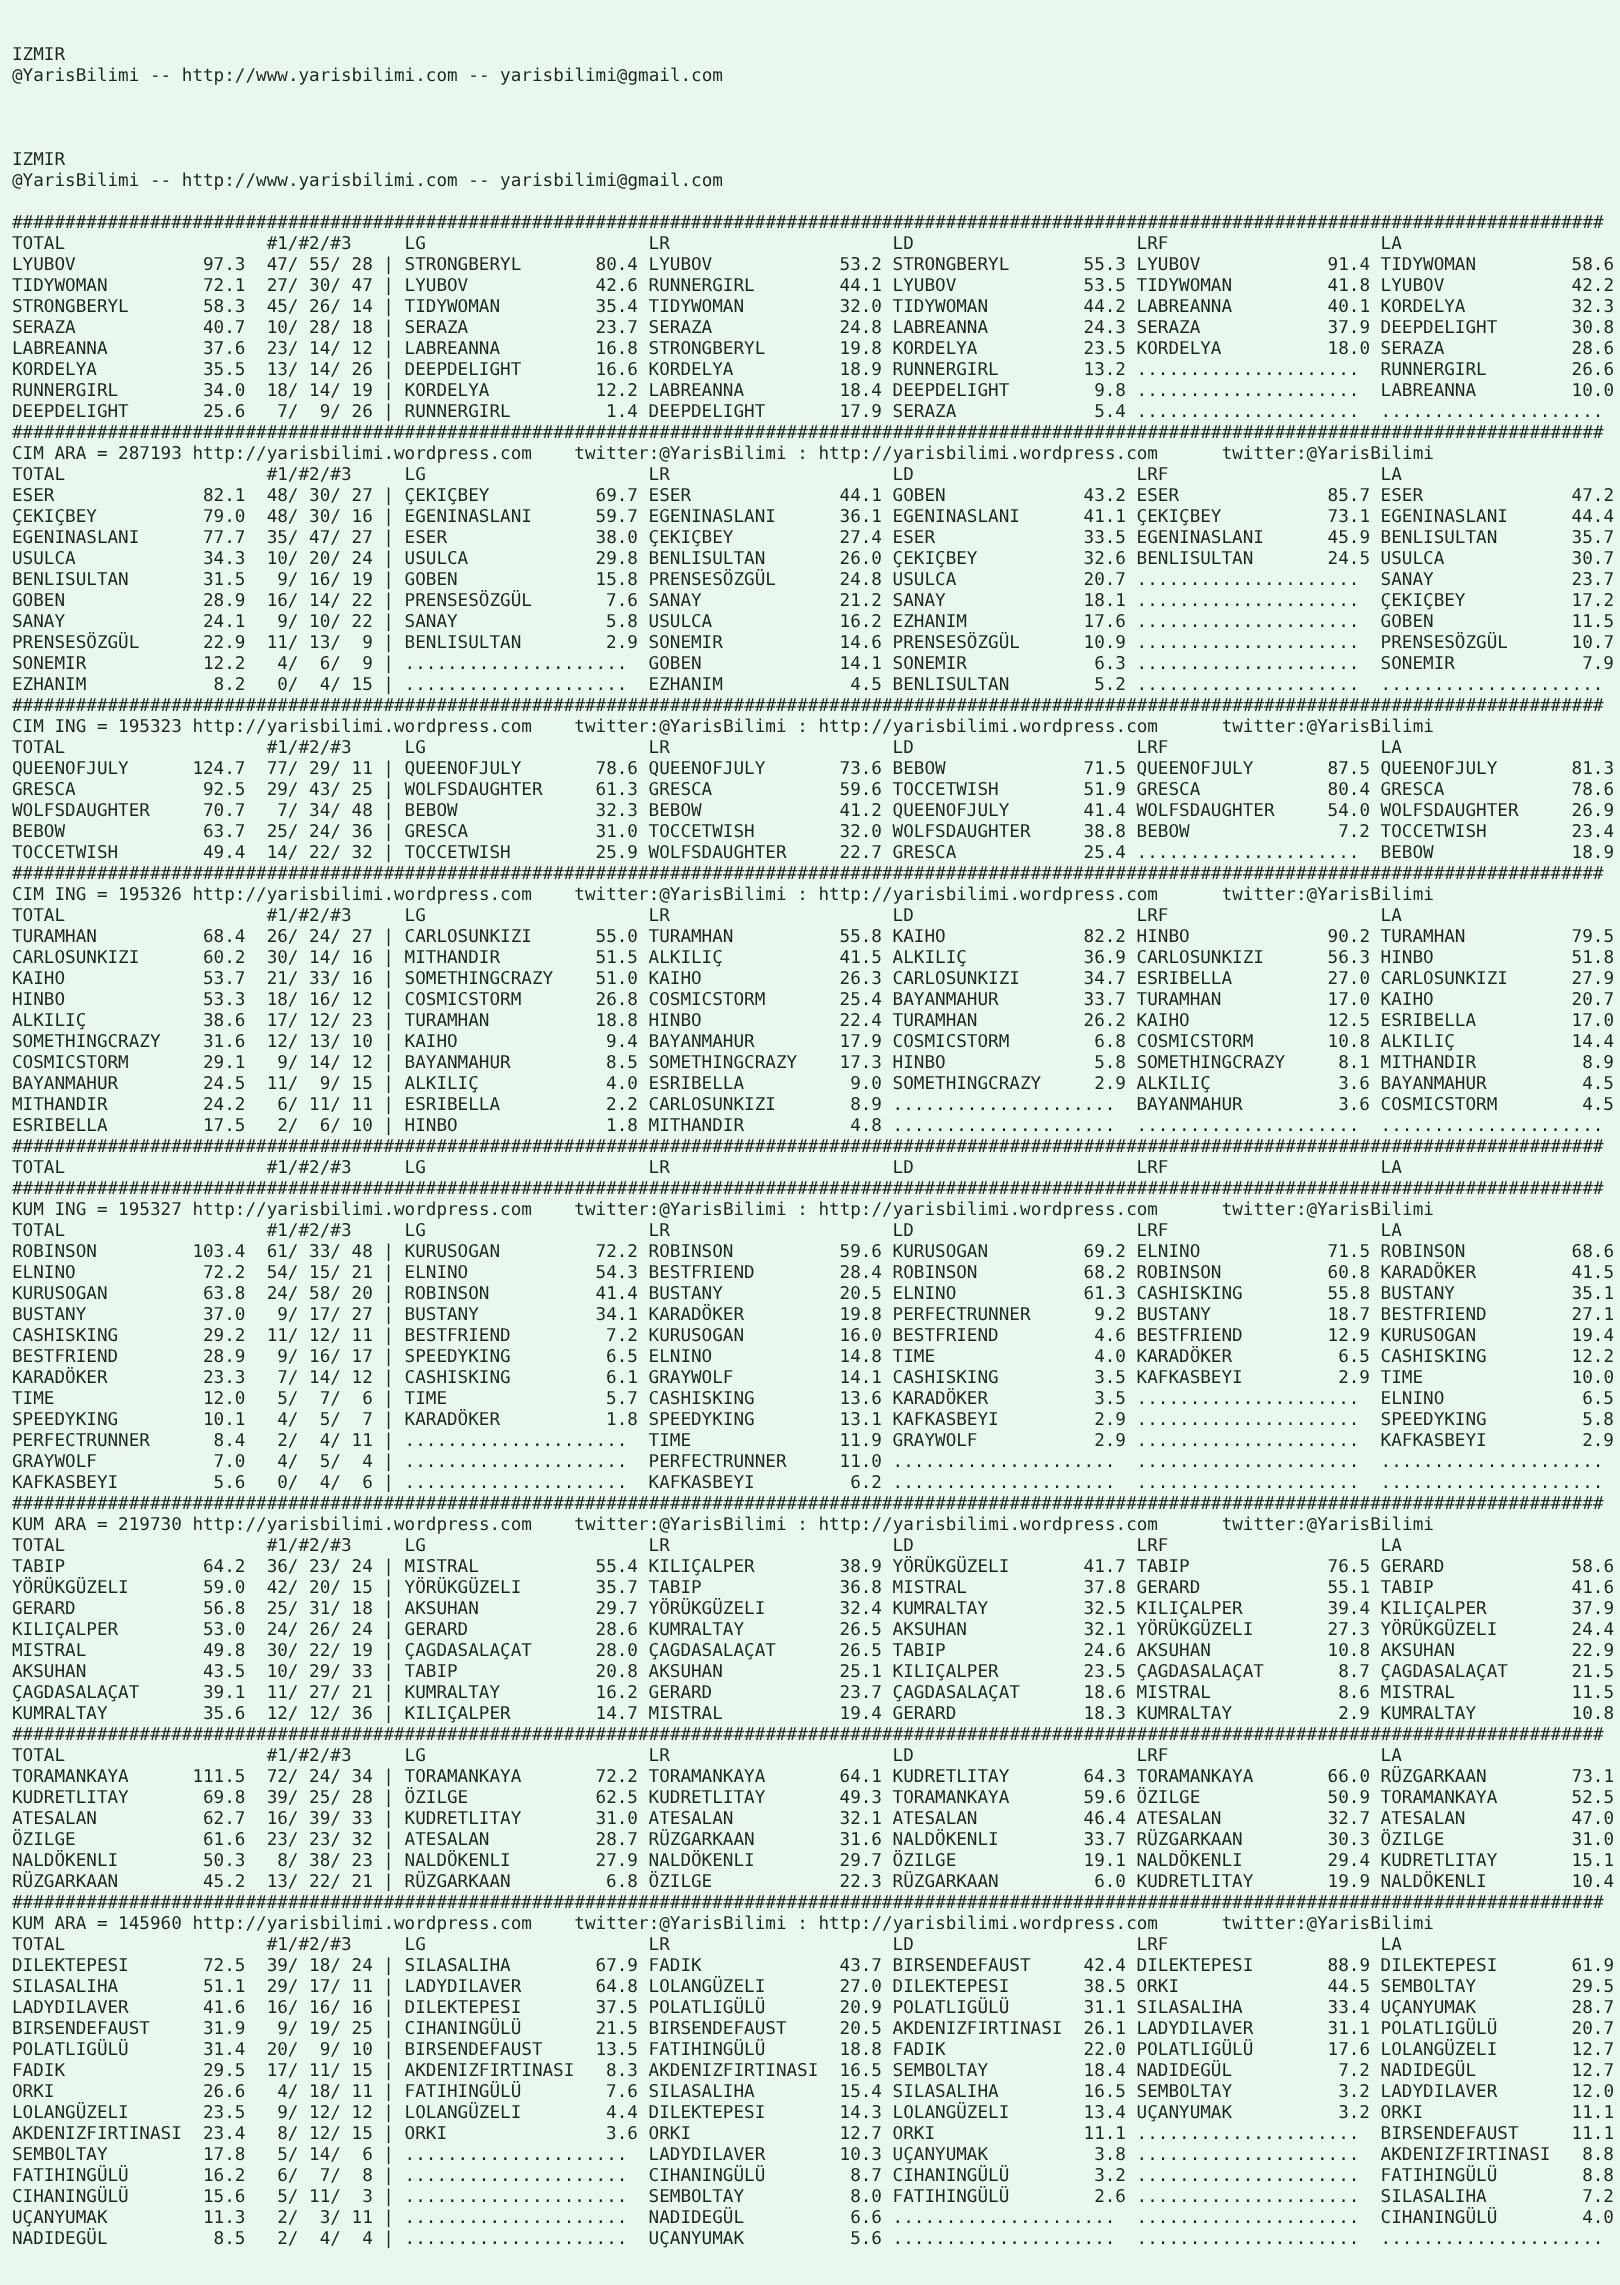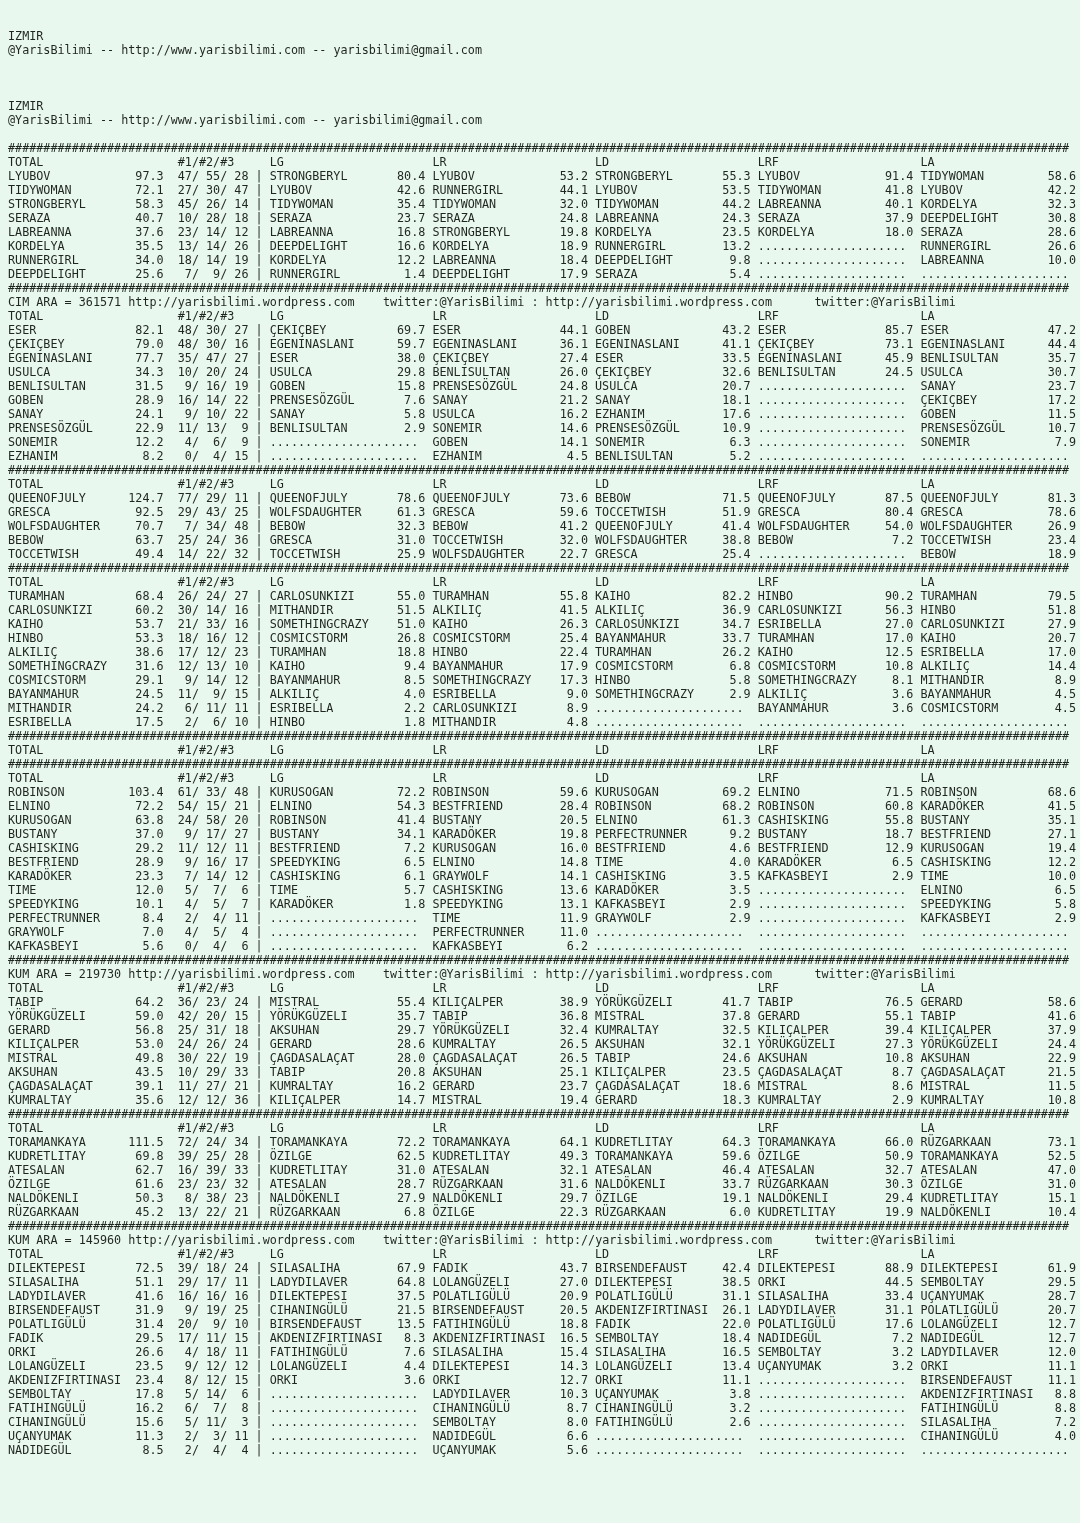--- a/index.html
+++ b/index.html
@@ -46,21 +46,21 @@
   <div class="line"><span class="f w17">KORDELYA</span><span class="f w5 r">35.5</span><span class="f w2"></span><span class="f w10">13/ 14/ 26</span><span class="f w3 c">|</span><span class="f w17">DEEPDELIGHT</span><span class="f w5 r">16.6</span><span class="f w1"></span><span class="f w17">KORDELYA</span><span class="f w5 r">18.9</span><span class="f w1"></span><span class="f w17">RUNNERGIRL</span><span class="f w5 r">13.2</span><span class="f w1"></span><span class="f w17">.....................</span><span class="f w5 r"></span><span class="f w1"></span><span class="f w17">RUNNERGIRL</span><span class="f w5 r">26.6</span></div>
 
   <div class="line"><span class="f w17">RUNNERGIRL</span><span class="f w5 r">34.0</span><span class="f w2"></span><span class="f w10">18/ 14/ 19</span><span class="f w3 c">|</span><span class="f w17">KORDELYA</span><span class="f w5 r">12.2</span><span class="f w1"></span><span class="f w17">LABREANNA</span><span class="f w5 r">18.4</span><span class="f w1"></span><span class="f w17">DEEPDELIGHT</span><span class="f w5 r">9.8</span><span class="f w1"></span><span class="f w17">.....................</span><span class="f w5 r"></span><span class="f w1"></span><span class="f w17">LABREANNA</span><span class="f w5 r">10.0</span></div>
 
   <div class="line"><span class="f w17">DEEPDELIGHT</span><span class="f w5 r">25.6</span><span class="f w2"></span><span class="f w10"> 7/  9/ 26</span><span class="f w3 c">|</span><span class="f w17">RUNNERGIRL</span><span class="f w5 r">1.4</span><span class="f w1"></span><span class="f w17">DEEPDELIGHT</span><span class="f w5 r">17.9</span><span class="f w1"></span><span class="f w17">SERAZA</span><span class="f w5 r">5.4</span><span class="f w1"></span><span class="f w17">.....................</span><span class="f w5 r"></span><span class="f w1"></span><span class="f w17">.....................</span><span class="f w5 r"></span></div>
 </div>
   </section>
 
   <section>
     <div class="line sep">######################################################################################################################################################</div>
-    <div class="line"><span class="f w17">CIM ARA = 361571</span><span class="f w36">http://yarisbilimi.wordpress.com</span><span class="f w61">twitter:@YarisBilimi : http://yarisbilimi.wordpress.com</span><span class="f">twitter:@YarisBilimi</span></div>
+    <div class="line"><span class="f w17">CIM ARA = 287193</span><span class="f w36">http://yarisbilimi.wordpress.com</span><span class="f w61">twitter:@YarisBilimi : http://yarisbilimi.wordpress.com</span><span class="f">twitter:@YarisBilimi</span></div>
     <div class="line"><span class="f w17">TOTAL</span><span class="f w5"></span><span class="f w2"></span><span class="f w10">#1/#2/#3</span><span class="f w3"></span><span class="f w17">LG</span><span class="f w5"></span><span class="f w1"></span><span class="f w17">LR</span><span class="f w5"></span><span class="f w1"></span><span class="f w17">LD</span><span class="f w5"></span><span class="f w1"></span><span class="f w17">LRF</span><span class="f w5"></span><span class="f w1"></span><span class="f w17">LA</span></div>
     <div class="rows">
   <div class="line"><span class="f w17">ESER</span><span class="f w5 r">82.1</span><span class="f w2"></span><span class="f w10">48/ 30/ 27</span><span class="f w3 c">|</span><span class="f w17">ÇEKIÇBEY</span><span class="f w5 r">69.7</span><span class="f w1"></span><span class="f w17">ESER</span><span class="f w5 r">44.1</span><span class="f w1"></span><span class="f w17">GOBEN</span><span class="f w5 r">43.2</span><span class="f w1"></span><span class="f w17">ESER</span><span class="f w5 r">85.7</span><span class="f w1"></span><span class="f w17">ESER</span><span class="f w5 r">47.2</span></div>
 
   <div class="line"><span class="f w17">ÇEKIÇBEY</span><span class="f w5 r">79.0</span><span class="f w2"></span><span class="f w10">48/ 30/ 16</span><span class="f w3 c">|</span><span class="f w17">EGENINASLANI</span><span class="f w5 r">59.7</span><span class="f w1"></span><span class="f w17">EGENINASLANI</span><span class="f w5 r">36.1</span><span class="f w1"></span><span class="f w17">EGENINASLANI</span><span class="f w5 r">41.1</span><span class="f w1"></span><span class="f w17">ÇEKIÇBEY</span><span class="f w5 r">73.1</span><span class="f w1"></span><span class="f w17">EGENINASLANI</span><span class="f w5 r">44.4</span></div>
 
   <div class="line"><span class="f w17">EGENINASLANI</span><span class="f w5 r">77.7</span><span class="f w2"></span><span class="f w10">35/ 47/ 27</span><span class="f w3 c">|</span><span class="f w17">ESER</span><span class="f w5 r">38.0</span><span class="f w1"></span><span class="f w17">ÇEKIÇBEY</span><span class="f w5 r">27.4</span><span class="f w1"></span><span class="f w17">ESER</span><span class="f w5 r">33.5</span><span class="f w1"></span><span class="f w17">EGENINASLANI</span><span class="f w5 r">45.9</span><span class="f w1"></span><span class="f w17">BENLISULTAN</span><span class="f w5 r">35.7</span></div>
 
   <div class="line"><span class="f w17">USULCA</span><span class="f w5 r">34.3</span><span class="f w2"></span><span class="f w10">10/ 20/ 24</span><span class="f w3 c">|</span><span class="f w17">USULCA</span><span class="f w5 r">29.8</span><span class="f w1"></span><span class="f w17">BENLISULTAN</span><span class="f w5 r">26.0</span><span class="f w1"></span><span class="f w17">ÇEKIÇBEY</span><span class="f w5 r">32.6</span><span class="f w1"></span><span class="f w17">BENLISULTAN</span><span class="f w5 r">24.5</span><span class="f w1"></span><span class="f w17">USULCA</span><span class="f w5 r">30.7</span></div>
 
@@ -73,36 +73,38 @@
   <div class="line"><span class="f w17">PRENSESÖZGÜL</span><span class="f w5 r">22.9</span><span class="f w2"></span><span class="f w10">11/ 13/  9</span><span class="f w3 c">|</span><span class="f w17">BENLISULTAN</span><span class="f w5 r">2.9</span><span class="f w1"></span><span class="f w17">SONEMIR</span><span class="f w5 r">14.6</span><span class="f w1"></span><span class="f w17">PRENSESÖZGÜL</span><span class="f w5 r">10.9</span><span class="f w1"></span><span class="f w17">.....................</span><span class="f w5 r"></span><span class="f w1"></span><span class="f w17">PRENSESÖZGÜL</span><span class="f w5 r">10.7</span></div>
 
   <div class="line"><span class="f w17">SONEMIR</span><span class="f w5 r">12.2</span><span class="f w2"></span><span class="f w10"> 4/  6/  9</span><span class="f w3 c">|</span><span class="f w17">.....................</span><span class="f w5 r"></span><span class="f w1"></span><span class="f w17">GOBEN</span><span class="f w5 r">14.1</span><span class="f w1"></span><span class="f w17">SONEMIR</span><span class="f w5 r">6.3</span><span class="f w1"></span><span class="f w17">.....................</span><span class="f w5 r"></span><span class="f w1"></span><span class="f w17">SONEMIR</span><span class="f w5 r">7.9</span></div>
 
   <div class="line"><span class="f w17">EZHANIM</span><span class="f w5 r">8.2</span><span class="f w2"></span><span class="f w10"> 0/  4/ 15</span><span class="f w3 c">|</span><span class="f w17">.....................</span><span class="f w5 r"></span><span class="f w1"></span><span class="f w17">EZHANIM</span><span class="f w5 r">4.5</span><span class="f w1"></span><span class="f w17">BENLISULTAN</span><span class="f w5 r">5.2</span><span class="f w1"></span><span class="f w17">.....................</span><span class="f w5 r"></span><span class="f w1"></span><span class="f w17">.....................</span><span class="f w5 r"></span></div>
 </div>
   </section>
 
   <section>
     <div class="line sep">######################################################################################################################################################</div>
+    <div class="line"><span class="f w17">CIM ING = 195323</span><span class="f w36">http://yarisbilimi.wordpress.com</span><span class="f w61">twitter:@YarisBilimi : http://yarisbilimi.wordpress.com</span><span class="f">twitter:@YarisBilimi</span></div>
     <div class="line"><span class="f w17">TOTAL</span><span class="f w5"></span><span class="f w2"></span><span class="f w10">#1/#2/#3</span><span class="f w3"></span><span class="f w17">LG</span><span class="f w5"></span><span class="f w1"></span><span class="f w17">LR</span><span class="f w5"></span><span class="f w1"></span><span class="f w17">LD</span><span class="f w5"></span><span class="f w1"></span><span class="f w17">LRF</span><span class="f w5"></span><span class="f w1"></span><span class="f w17">LA</span></div>
     <div class="rows">
   <div class="line"><span class="f w17">QUEENOFJULY</span><span class="f w5 r">124.7</span><span class="f w2"></span><span class="f w10">77/ 29/ 11</span><span class="f w3 c">|</span><span class="f w17">QUEENOFJULY</span><span class="f w5 r">78.6</span><span class="f w1"></span><span class="f w17">QUEENOFJULY</span><span class="f w5 r">73.6</span><span class="f w1"></span><span class="f w17">BEBOW</span><span class="f w5 r">71.5</span><span class="f w1"></span><span class="f w17">QUEENOFJULY</span><span class="f w5 r">87.5</span><span class="f w1"></span><span class="f w17">QUEENOFJULY</span><span class="f w5 r">81.3</span></div>
 
   <div class="line"><span class="f w17">GRESCA</span><span class="f w5 r">92.5</span><span class="f w2"></span><span class="f w10">29/ 43/ 25</span><span class="f w3 c">|</span><span class="f w17">WOLFSDAUGHTER</span><span class="f w5 r">61.3</span><span class="f w1"></span><span class="f w17">GRESCA</span><span class="f w5 r">59.6</span><span class="f w1"></span><span class="f w17">TOCCETWISH</span><span class="f w5 r">51.9</span><span class="f w1"></span><span class="f w17">GRESCA</span><span class="f w5 r">80.4</span><span class="f w1"></span><span class="f w17">GRESCA</span><span class="f w5 r">78.6</span></div>
 
   <div class="line"><span class="f w17">WOLFSDAUGHTER</span><span class="f w5 r">70.7</span><span class="f w2"></span><span class="f w10"> 7/ 34/ 48</span><span class="f w3 c">|</span><span class="f w17">BEBOW</span><span class="f w5 r">32.3</span><span class="f w1"></span><span class="f w17">BEBOW</span><span class="f w5 r">41.2</span><span class="f w1"></span><span class="f w17">QUEENOFJULY</span><span class="f w5 r">41.4</span><span class="f w1"></span><span class="f w17">WOLFSDAUGHTER</span><span class="f w5 r">54.0</span><span class="f w1"></span><span class="f w17">WOLFSDAUGHTER</span><span class="f w5 r">26.9</span></div>
 
   <div class="line"><span class="f w17">BEBOW</span><span class="f w5 r">63.7</span><span class="f w2"></span><span class="f w10">25/ 24/ 36</span><span class="f w3 c">|</span><span class="f w17">GRESCA</span><span class="f w5 r">31.0</span><span class="f w1"></span><span class="f w17">TOCCETWISH</span><span class="f w5 r">32.0</span><span class="f w1"></span><span class="f w17">WOLFSDAUGHTER</span><span class="f w5 r">38.8</span><span class="f w1"></span><span class="f w17">BEBOW</span><span class="f w5 r">7.2</span><span class="f w1"></span><span class="f w17">TOCCETWISH</span><span class="f w5 r">23.4</span></div>
 
   <div class="line"><span class="f w17">TOCCETWISH</span><span class="f w5 r">49.4</span><span class="f w2"></span><span class="f w10">14/ 22/ 32</span><span class="f w3 c">|</span><span class="f w17">TOCCETWISH</span><span class="f w5 r">25.9</span><span class="f w1"></span><span class="f w17">WOLFSDAUGHTER</span><span class="f w5 r">22.7</span><span class="f w1"></span><span class="f w17">GRESCA</span><span class="f w5 r">25.4</span><span class="f w1"></span><span class="f w17">.....................</span><span class="f w5 r"></span><span class="f w1"></span><span class="f w17">BEBOW</span><span class="f w5 r">18.9</span></div>
 </div>
   </section>
 
   <section>
     <div class="line sep">######################################################################################################################################################</div>
+    <div class="line"><span class="f w17">CIM ING = 195326</span><span class="f w36">http://yarisbilimi.wordpress.com</span><span class="f w61">twitter:@YarisBilimi : http://yarisbilimi.wordpress.com</span><span class="f">twitter:@YarisBilimi</span></div>
     <div class="line"><span class="f w17">TOTAL</span><span class="f w5"></span><span class="f w2"></span><span class="f w10">#1/#2/#3</span><span class="f w3"></span><span class="f w17">LG</span><span class="f w5"></span><span class="f w1"></span><span class="f w17">LR</span><span class="f w5"></span><span class="f w1"></span><span class="f w17">LD</span><span class="f w5"></span><span class="f w1"></span><span class="f w17">LRF</span><span class="f w5"></span><span class="f w1"></span><span class="f w17">LA</span></div>
     <div class="rows">
   <div class="line"><span class="f w17">TURAMHAN</span><span class="f w5 r">68.4</span><span class="f w2"></span><span class="f w10">26/ 24/ 27</span><span class="f w3 c">|</span><span class="f w17">CARLOSUNKIZI</span><span class="f w5 r">55.0</span><span class="f w1"></span><span class="f w17">TURAMHAN</span><span class="f w5 r">55.8</span><span class="f w1"></span><span class="f w17">KAIHO</span><span class="f w5 r">82.2</span><span class="f w1"></span><span class="f w17">HINBO</span><span class="f w5 r">90.2</span><span class="f w1"></span><span class="f w17">TURAMHAN</span><span class="f w5 r">79.5</span></div>
 
   <div class="line"><span class="f w17">CARLOSUNKIZI</span><span class="f w5 r">60.2</span><span class="f w2"></span><span class="f w10">30/ 14/ 16</span><span class="f w3 c">|</span><span class="f w17">MITHANDIR</span><span class="f w5 r">51.5</span><span class="f w1"></span><span class="f w17">ALKILIÇ</span><span class="f w5 r">41.5</span><span class="f w1"></span><span class="f w17">ALKILIÇ</span><span class="f w5 r">36.9</span><span class="f w1"></span><span class="f w17">CARLOSUNKIZI</span><span class="f w5 r">56.3</span><span class="f w1"></span><span class="f w17">HINBO</span><span class="f w5 r">51.8</span></div>
 
   <div class="line"><span class="f w17">KAIHO</span><span class="f w5 r">53.7</span><span class="f w2"></span><span class="f w10">21/ 33/ 16</span><span class="f w3 c">|</span><span class="f w17">SOMETHINGCRAZY</span><span class="f w5 r">51.0</span><span class="f w1"></span><span class="f w17">KAIHO</span><span class="f w5 r">26.3</span><span class="f w1"></span><span class="f w17">CARLOSUNKIZI</span><span class="f w5 r">34.7</span><span class="f w1"></span><span class="f w17">ESRIBELLA</span><span class="f w5 r">27.0</span><span class="f w1"></span><span class="f w17">CARLOSUNKIZI</span><span class="f w5 r">27.9</span></div>
 
   <div class="line"><span class="f w17">HINBO</span><span class="f w5 r">53.3</span><span class="f w2"></span><span class="f w10">18/ 16/ 12</span><span class="f w3 c">|</span><span class="f w17">COSMICSTORM</span><span class="f w5 r">26.8</span><span class="f w1"></span><span class="f w17">COSMICSTORM</span><span class="f w5 r">25.4</span><span class="f w1"></span><span class="f w17">BAYANMAHUR</span><span class="f w5 r">33.7</span><span class="f w1"></span><span class="f w17">TURAMHAN</span><span class="f w5 r">17.0</span><span class="f w1"></span><span class="f w17">KAIHO</span><span class="f w5 r">20.7</span></div>
 
@@ -121,20 +123,21 @@
   </section>
 
   <section>
     <div class="line sep">######################################################################################################################################################</div>
     <div class="line"><span class="f w17">TOTAL</span><span class="f w5"></span><span class="f w2"></span><span class="f w10">#1/#2/#3</span><span class="f w3"></span><span class="f w17">LG</span><span class="f w5"></span><span class="f w1"></span><span class="f w17">LR</span><span class="f w5"></span><span class="f w1"></span><span class="f w17">LD</span><span class="f w5"></span><span class="f w1"></span><span class="f w17">LRF</span><span class="f w5"></span><span class="f w1"></span><span class="f w17">LA</span></div>
     <div class="rows"></div>
   </section>
 
   <section>
     <div class="line sep">######################################################################################################################################################</div>
+    <div class="line"><span class="f w17">KUM ING = 195327</span><span class="f w36">http://yarisbilimi.wordpress.com</span><span class="f w61">twitter:@YarisBilimi : http://yarisbilimi.wordpress.com</span><span class="f">twitter:@YarisBilimi</span></div>
     <div class="line"><span class="f w17">TOTAL</span><span class="f w5"></span><span class="f w2"></span><span class="f w10">#1/#2/#3</span><span class="f w3"></span><span class="f w17">LG</span><span class="f w5"></span><span class="f w1"></span><span class="f w17">LR</span><span class="f w5"></span><span class="f w1"></span><span class="f w17">LD</span><span class="f w5"></span><span class="f w1"></span><span class="f w17">LRF</span><span class="f w5"></span><span class="f w1"></span><span class="f w17">LA</span></div>
     <div class="rows">
   <div class="line"><span class="f w17">ROBINSON</span><span class="f w5 r">103.4</span><span class="f w2"></span><span class="f w10">61/ 33/ 48</span><span class="f w3 c">|</span><span class="f w17">KURUSOGAN</span><span class="f w5 r">72.2</span><span class="f w1"></span><span class="f w17">ROBINSON</span><span class="f w5 r">59.6</span><span class="f w1"></span><span class="f w17">KURUSOGAN</span><span class="f w5 r">69.2</span><span class="f w1"></span><span class="f w17">ELNINO</span><span class="f w5 r">71.5</span><span class="f w1"></span><span class="f w17">ROBINSON</span><span class="f w5 r">68.6</span></div>
 
   <div class="line"><span class="f w17">ELNINO</span><span class="f w5 r">72.2</span><span class="f w2"></span><span class="f w10">54/ 15/ 21</span><span class="f w3 c">|</span><span class="f w17">ELNINO</span><span class="f w5 r">54.3</span><span class="f w1"></span><span class="f w17">BESTFRIEND</span><span class="f w5 r">28.4</span><span class="f w1"></span><span class="f w17">ROBINSON</span><span class="f w5 r">68.2</span><span class="f w1"></span><span class="f w17">ROBINSON</span><span class="f w5 r">60.8</span><span class="f w1"></span><span class="f w17">KARADÖKER</span><span class="f w5 r">41.5</span></div>
 
   <div class="line"><span class="f w17">KURUSOGAN</span><span class="f w5 r">63.8</span><span class="f w2"></span><span class="f w10">24/ 58/ 20</span><span class="f w3 c">|</span><span class="f w17">ROBINSON</span><span class="f w5 r">41.4</span><span class="f w1"></span><span class="f w17">BUSTANY</span><span class="f w5 r">20.5</span><span class="f w1"></span><span class="f w17">ELNINO</span><span class="f w5 r">61.3</span><span class="f w1"></span><span class="f w17">CASHISKING</span><span class="f w5 r">55.8</span><span class="f w1"></span><span class="f w17">BUSTANY</span><span class="f w5 r">35.1</span></div>
 
   <div class="line"><span class="f w17">BUSTANY</span><span class="f w5 r">37.0</span><span class="f w2"></span><span class="f w10"> 9/ 17/ 27</span><span class="f w3 c">|</span><span class="f w17">BUSTANY</span><span class="f w5 r">34.1</span><span class="f w1"></span><span class="f w17">KARADÖKER</span><span class="f w5 r">19.8</span><span class="f w1"></span><span class="f w17">PERFECTRUNNER</span><span class="f w5 r">9.2</span><span class="f w1"></span><span class="f w17">BUSTANY</span><span class="f w5 r">18.7</span><span class="f w1"></span><span class="f w17">BESTFRIEND</span><span class="f w5 r">27.1</span></div>
 

